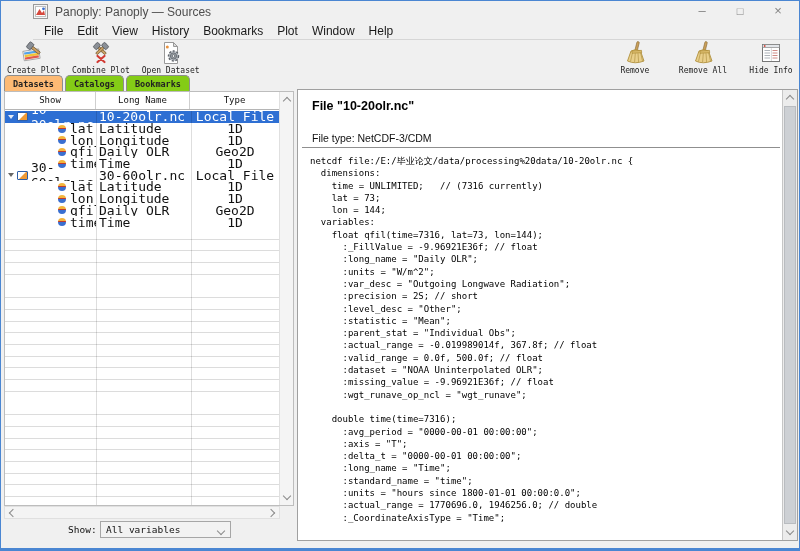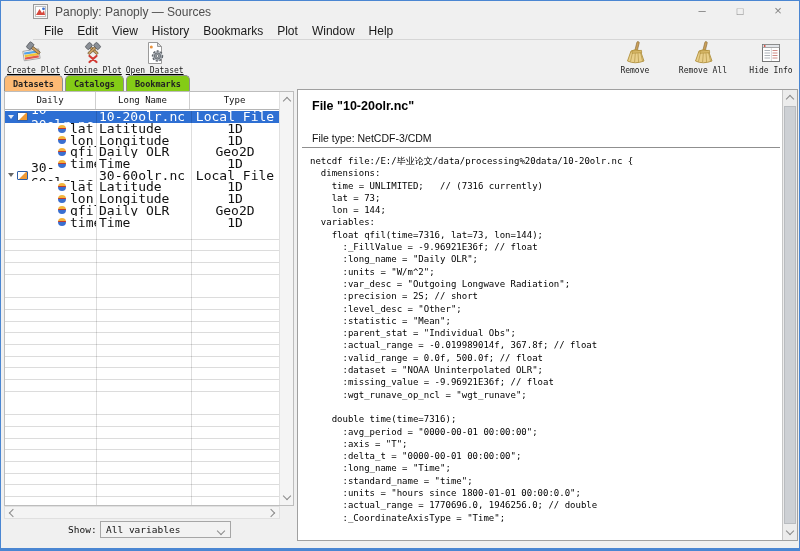--- a/index.html
+++ b/index.html
@@ -16,21 +16,21 @@
   .win-btn.max { font-size:11px; }
 
   
   .menubar { position:absolute; left:0; top:22px; right:0; height:17px; background:#f0f0f0;
              border-bottom:1px solid #d6d6d6; display:flex; align-items:center; padding-left:4px;margin-left:32px; }
   .menu-item { font-size:12px; color:#1a1a1a; padding:0 7px; white-space:nowrap; }
 
   
   .toolbar { position:absolute; left:0; top:40px; right:0; height:34px; }
   .tgroup { position:absolute; top:0; display:flex; }
-  .tgroup.left { left:6px; gap:4px;text-decoration:underline; }
+  .tgroup.left { left:6px; gap:12px; }
   .tgroup.right { right:4px; gap:20px; }
   .tbtn { display:flex; flex-direction:column; align-items:center; min-width:48px; }
   .tbtn .ticon { height:24px; display:block; }
   .tbtn .tlabel { font-family:"DejaVu Sans Mono",monospace; font-size:8px; color:#222; white-space:nowrap; margin-top:1px; }
 
   
   .tabbar { position:absolute; left:3px; top:74px; height:17px; display:flex; gap:2px; }
   .tab { font-family:"DejaVu Sans Mono",monospace; font-size:8.5px; font-weight:bold; color:#222;
          padding:3px 8px 0; border:1px solid #8e8e8e; border-bottom:none; border-radius:5px 5px 0 0;
          background:#84cc16; white-space:nowrap; }
@@ -219,21 +219,21 @@
   </div>
 
   <div class="tabbar">
     <div class="tab selected">Datasets</div>
     <div class="tab">Catalogs</div>
     <div class="tab">Bookmarks</div>
   </div>
 
   <div class="left-panel">
     <div class="thead">
-      <div class="th c-name">Daily</div>
+      <div class="th c-name">Show</div>
       <div class="th c-long">Long Name</div>
       <div class="th c-type">Type</div>
     </div>
     <div class="tbody">
       <div class="vline v1"></div>
       <div class="vline v2"></div>
     <div class="trow dataset selected">
           <div class="cell c-name">
             <span class="tri"></span>
             <span class="ds-ic"></span>

